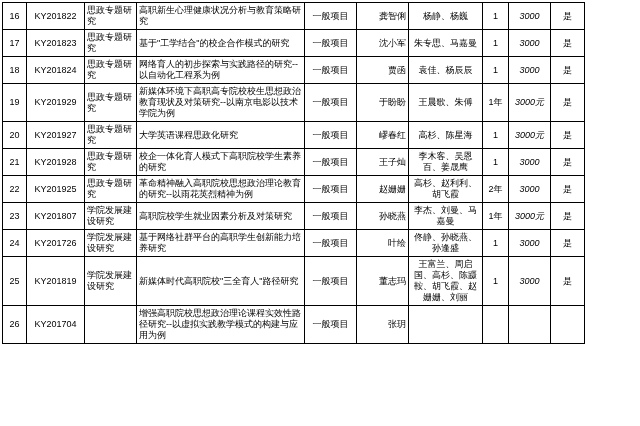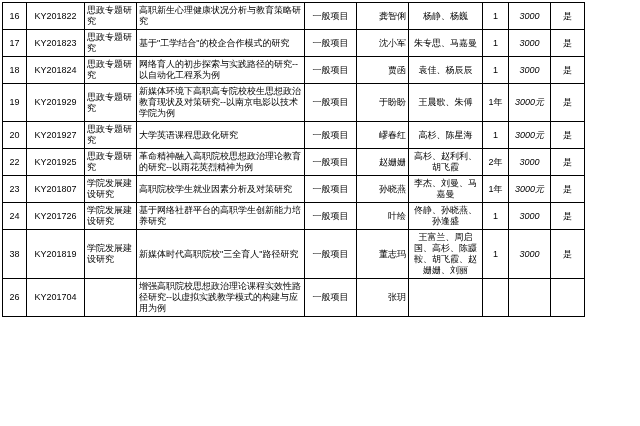--- a/index.html
+++ b/index.html
@@ -119,20 +119,32 @@
         <td class="c-cat">思政专题研究</td>
         <td class="c-title">大学英语课程思政化研究</td>
         <td class="c-type">一般项目</td>
         <td class="c-leader">嵺春红</td>
         <td class="c-members">高杉、陈星海</td>
         <td class="c-years">1</td>
         <td class="c-fund">3000元</td>
         <td class="c-done">是</td>
       </tr>
       <tr>
+        <td class="c-num">21</td>
+        <td class="c-code">KY201928</td>
+        <td class="c-cat">思政专题研究</td>
+        <td class="c-title">校企一体化育人模式下高职院校学生素养的研究</td>
+        <td class="c-type">一般项目</td>
+        <td class="c-leader">王子灿</td>
+        <td class="c-members">李木客、吴恩百、姜晟鹰</td>
+        <td class="c-years">1</td>
+        <td class="c-fund">3000</td>
+        <td class="c-done">是</td>
+      </tr>
+      <tr>
         <td class="c-num">22</td>
         <td class="c-code">KY201925</td>
         <td class="c-cat">思政专题研究</td>
         <td class="c-title">革命精神融入高职院校思想政治理论教育的研究--以雨花英烈精神为例</td>
         <td class="c-type">一般项目</td>
         <td class="c-leader">赵姗姗</td>
         <td class="c-members">高杉、赵利利、胡飞霞</td>
         <td class="c-years">2年</td>
         <td class="c-fund">3000</td>
         <td class="c-done">是</td>
@@ -155,21 +167,21 @@
         <td class="c-cat">学院发展建设研究</td>
         <td class="c-title">基于网络社群平台的高职学生创新能力培养研究</td>
         <td class="c-type">一般项目</td>
         <td class="c-leader">叶绘</td>
         <td class="c-members">佟静、孙晓燕、孙逢盛</td>
         <td class="c-years">1</td>
         <td class="c-fund">3000</td>
         <td class="c-done">是</td>
       </tr>
       <tr>
-        <td class="c-num">38</td>
+        <td class="c-num">25</td>
         <td class="c-code">KY201819</td>
         <td class="c-cat">学院发展建设研究</td>
         <td class="c-title">新媒体时代高职院校"三全育人"路径研究</td>
         <td class="c-type">一般项目</td>
         <td class="c-leader">董志玛</td>
         <td class="c-members">王富兰、周启国、高杉、陈蹑鞍、胡飞霞、赵姗姗、刘丽</td>
         <td class="c-years">1</td>
         <td class="c-fund">3000</td>
         <td class="c-done">是</td>
       </tr>

